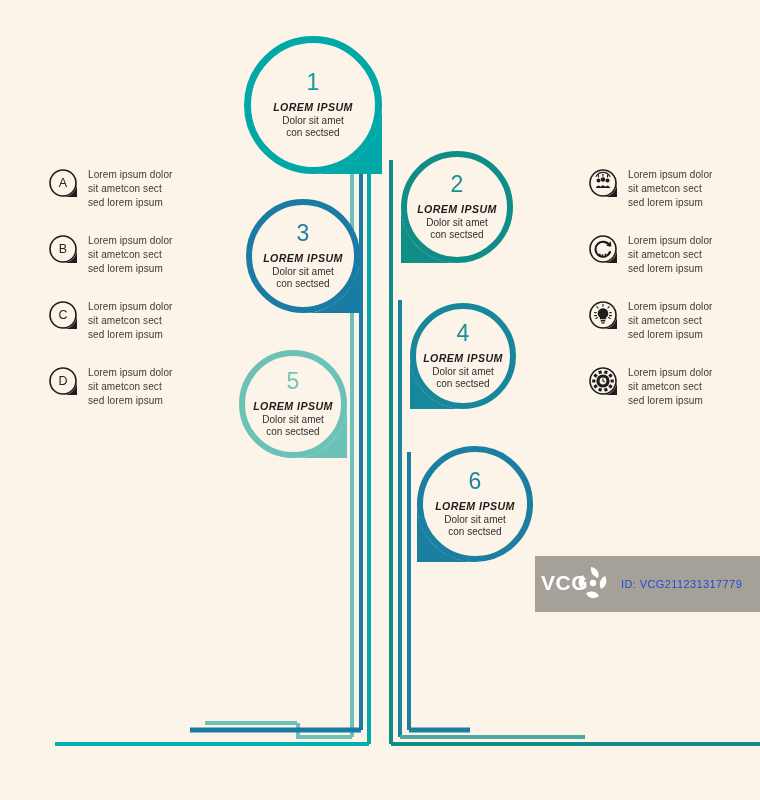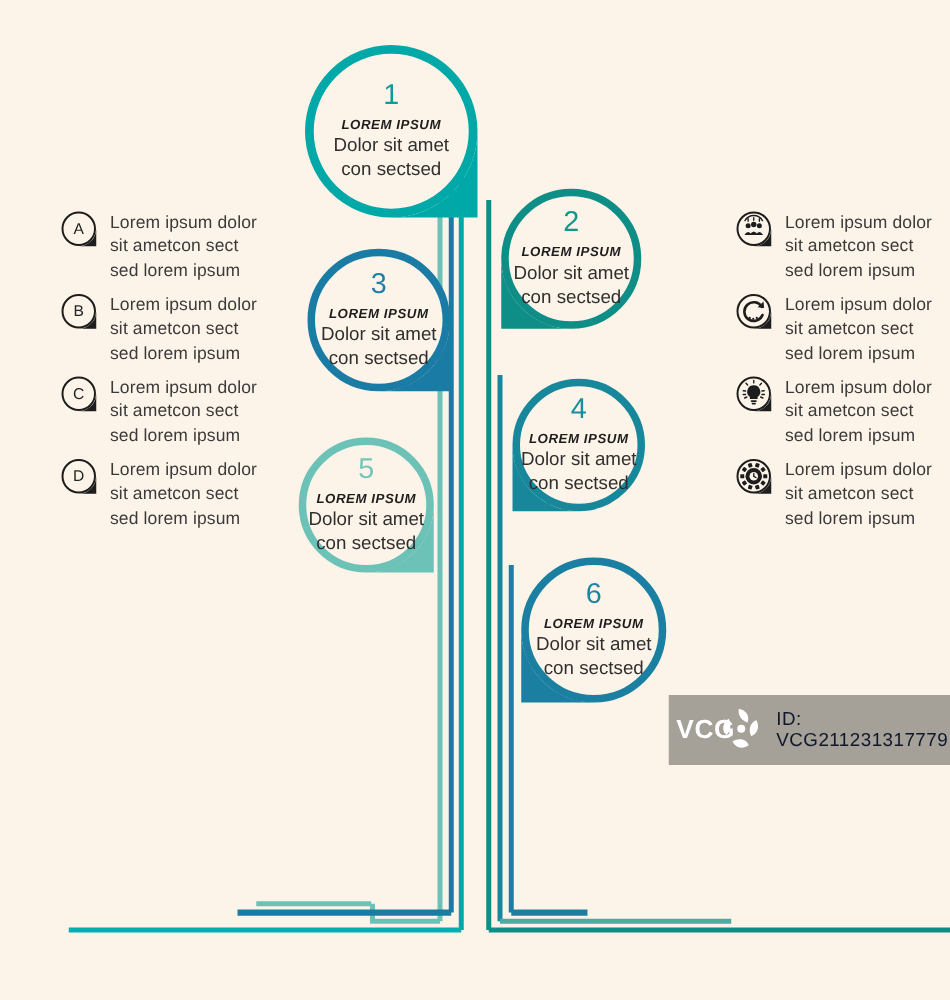--- a/index.html
+++ b/index.html
@@ -14,21 +14,21 @@
   svg.layer{position:absolute;left:0;top:0;width:760px;height:800px;}
 
   
   .legend{position:absolute;}
   .legend-row{position:absolute;display:flex;align-items:flex-start;}
   .badge{
     position:relative;width:30px;height:30px;flex:0 0 30px;
   }
   .badge svg{display:block;width:30px;height:30px;}
   .legend-text{
-    font-size:14px;line-height:1.38;color:#3a3a3a;
+    font-size:10px;line-height:1.38;color:#3a3a3a;
     letter-spacing:.1px;white-space:pre-line;
   }
   .legend-left .legend-text{margin-left:10px;text-align:left;}
   .legend-right .legend-text{margin-right:10px;text-align:left;}
   .badge-letter{
     position:absolute;inset:0;display:flex;align-items:center;justify-content:center;
     font-size:12.5px;color:#232323;font-family:"Liberation Sans", sans-serif;
   }
 
   
@@ -41,30 +41,30 @@
   .node-num{
     font-size:23px;line-height:1;font-weight:400;margin-bottom:7px;
     font-family:"Liberation Sans", sans-serif;
   }
   .node-title{
     font-size:10.6px;font-weight:700;color:#1d1d1d;letter-spacing:.45px;
     margin-bottom:2px;
     font-style:italic;
   }
   .node-sub{
-    font-size:15px;line-height:1.25;color:#2f2f2f;white-space:pre-line;
+    font-size:10px;line-height:1.25;color:#2f2f2f;white-space:pre-line;
   }
 
   
   #watermark{
     position:absolute;background:rgba(150,145,138,.86);
     display:flex;align-items:center;
   }
   #wm-logo{position:relative;width:86px;height:56px;flex:0 0 86px;}
-  #wm-id{color:#0f172a;font-size:15px;letter-spacing:.4px;}
+  #wm-id{color:#1d4ed8;font-size:11px;letter-spacing:.4px;}
 </style>
 </head>
 <body>
 
 <div id="stage">
 
   <svg class="layer" viewBox="0 0 760 800">
     <g fill="none" stroke-linecap="butt">
 
       <path d="M352 130 L352 737" stroke="#6DC2B8" stroke-width="4"></path>

